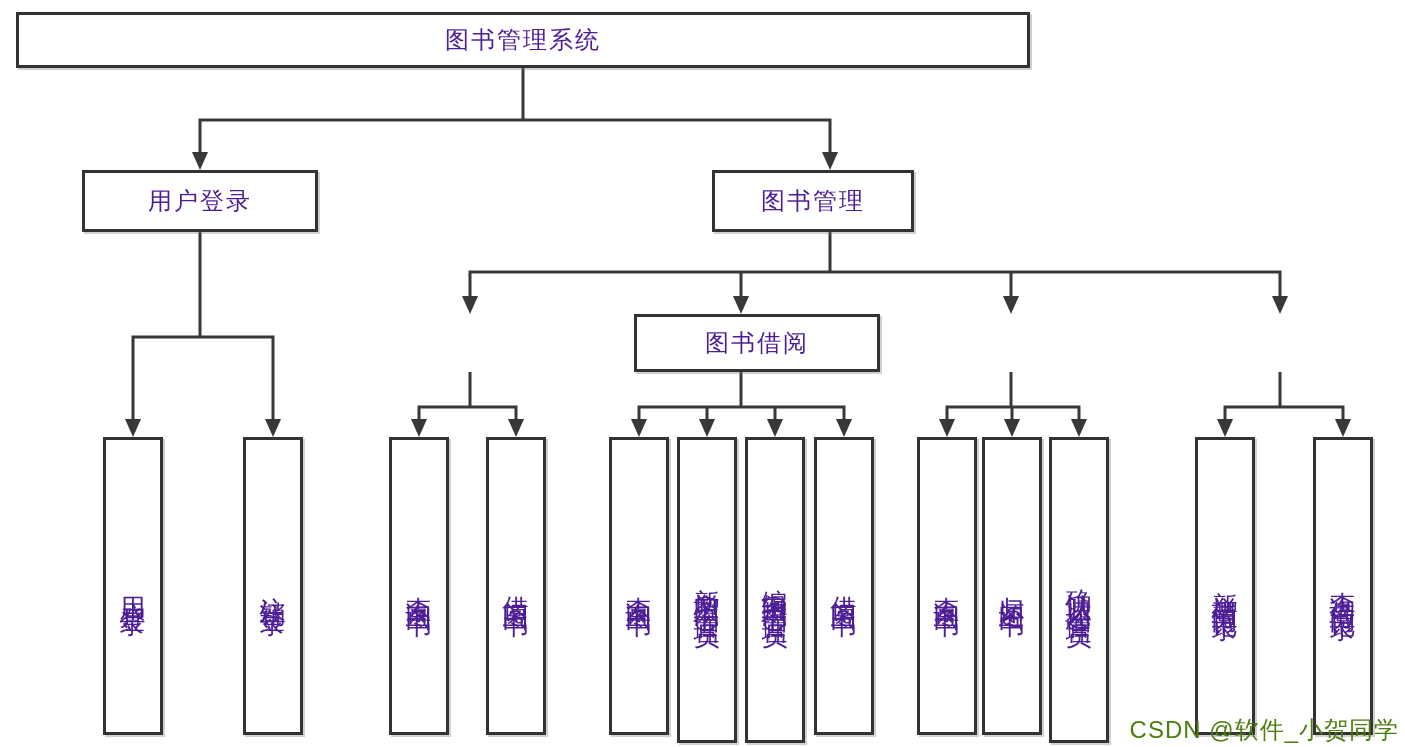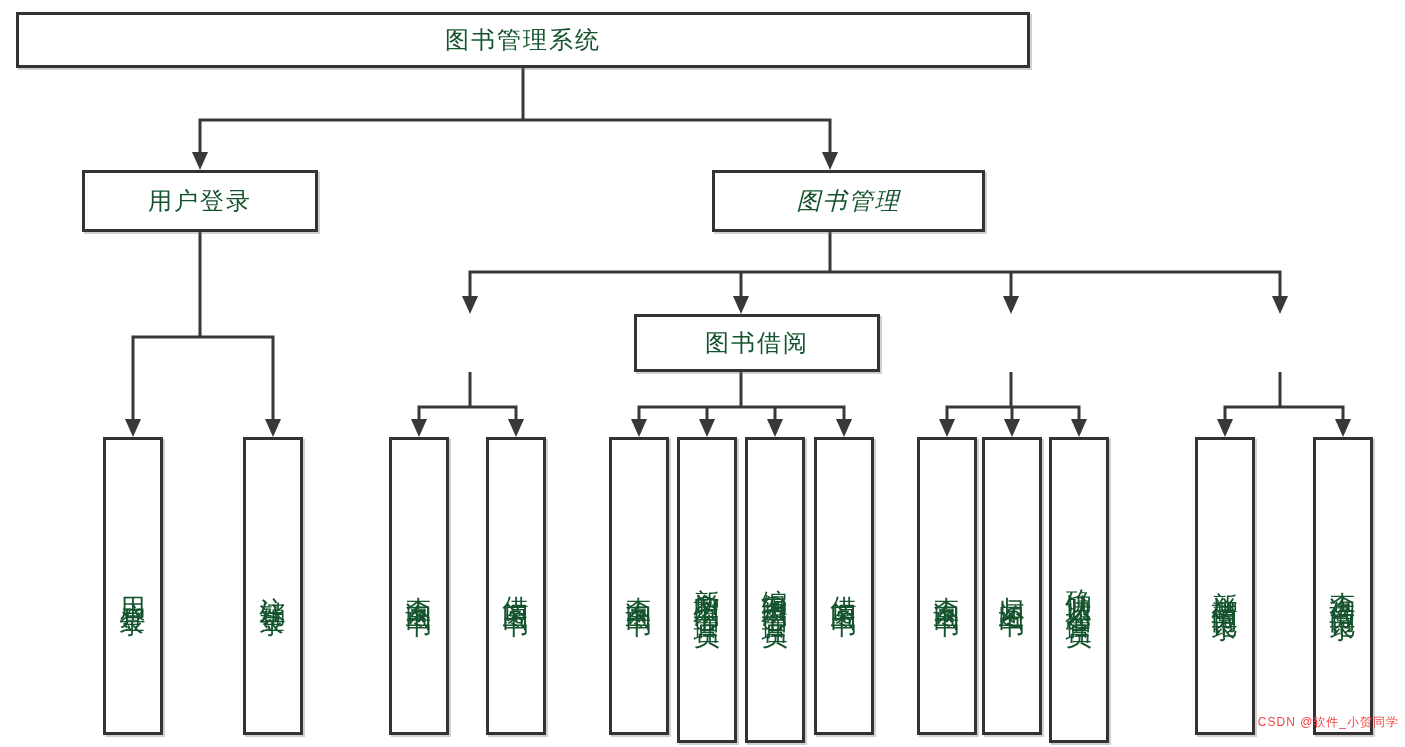--- a/index.html
+++ b/index.html
@@ -9,41 +9,41 @@
     background:#ffffff;
     font-family:"Liberation Sans", sans-serif;
     overflow:hidden;
   }
   .connectors{position:absolute;left:0;top:0;width:1405px;height:747px;}
   .box{
     position:absolute;
     box-sizing:border-box;
     background:#ffffff;
     border:3px solid #333333;
-    color:#14532d;
+    color:#4c1d95;
     display:flex;align-items:center;justify-content:center;
     box-shadow:2px 2px 0 rgba(120,120,120,0.35);
     z-index:2;
   }
   .hbox{font-size:24px;letter-spacing:2px;}
   .vbox{
     writing-mode:vertical-rl;
     text-orientation:mixed;
     display:block;
     text-align:center;
     line-height:54px;
     font-size:26px;
     letter-spacing:5px;
     width:60px;
   }
   .watermark{
     position:absolute;
     top:714px;right:6px;
-    font-size:12px;
-    color:#ef4444;
+    font-size:24px;
+    color:#4d7c0f;
     letter-spacing:1px;
     z-index:10;
     white-space:nowrap;
     margin-left:36px;
   }
 </style>
 </head>
 <body>
 
 <div class="canvas">
@@ -102,21 +102,21 @@
       <polygon points="1004,419 1020,419 1012,437"></polygon>
       <polygon points="1071,419 1087,419 1079,437"></polygon>
       <polygon points="1217,419 1233,419 1225,437"></polygon>
       <polygon points="1335,419 1351,419 1343,437"></polygon>
     </g>
   </svg>
 
   <div class="box hbox" style="left:16px;top:12px;width:1014px;height:56px;">图书管理系统</div>
 
   <div class="box hbox" style="left:82px;top:170px;width:236px;height:62px;">用户登录</div>
-  <div class="box hbox" style="left:712px;top:170px;width:273px;height:62px;font-style:italic;">图书管理</div>
+  <div class="box hbox" style="left:712px;top:170px;width:202px;height:62px;">图书管理</div>
 
   <div class="box hbox" style="left:634px;top:314px;width:246px;height:58px;">图书借阅</div>
 
   <div class="box vbox" style="left:103px;top:437px;height:298px;">用户登录</div>
   <div class="box vbox" style="left:243px;top:437px;height:298px;">注销登录</div>
 
   <div class="box vbox" style="left:389px;top:437px;height:298px;">查询图书</div>
   <div class="box vbox" style="left:486px;top:437px;height:298px;">借阅图书</div>
 
   <div class="box vbox" style="left:609px;top:437px;height:298px;">查询图书</div>

